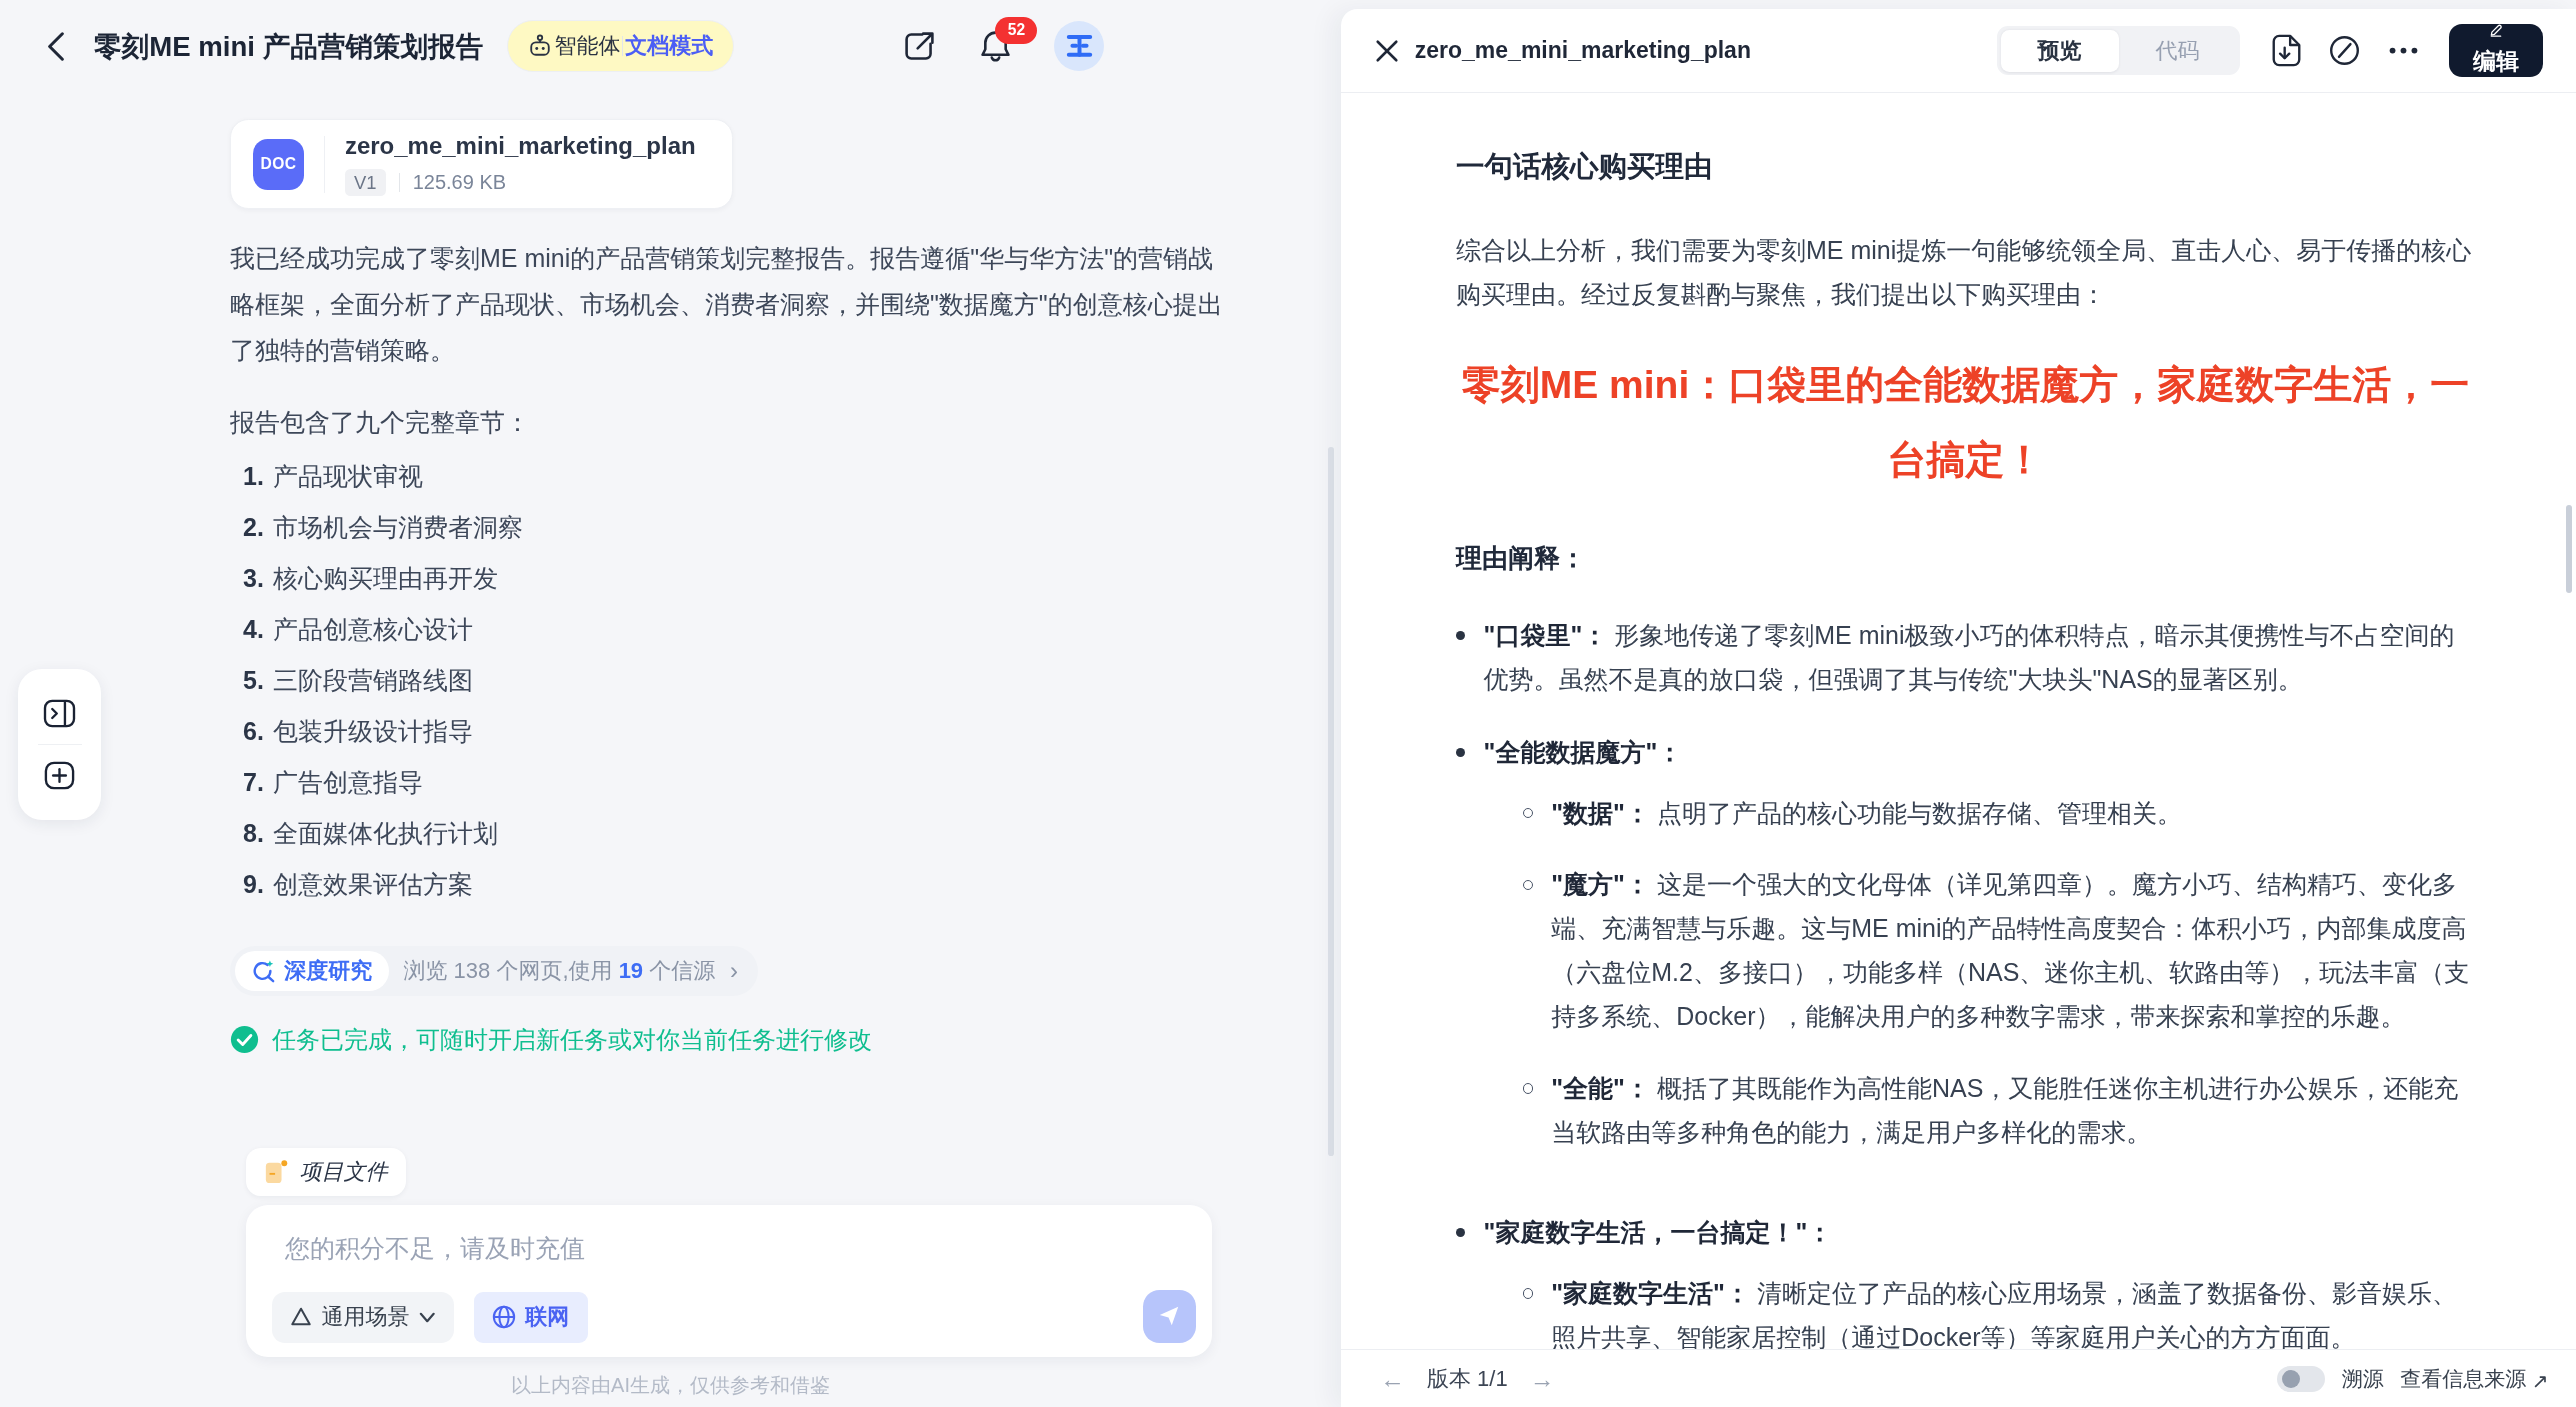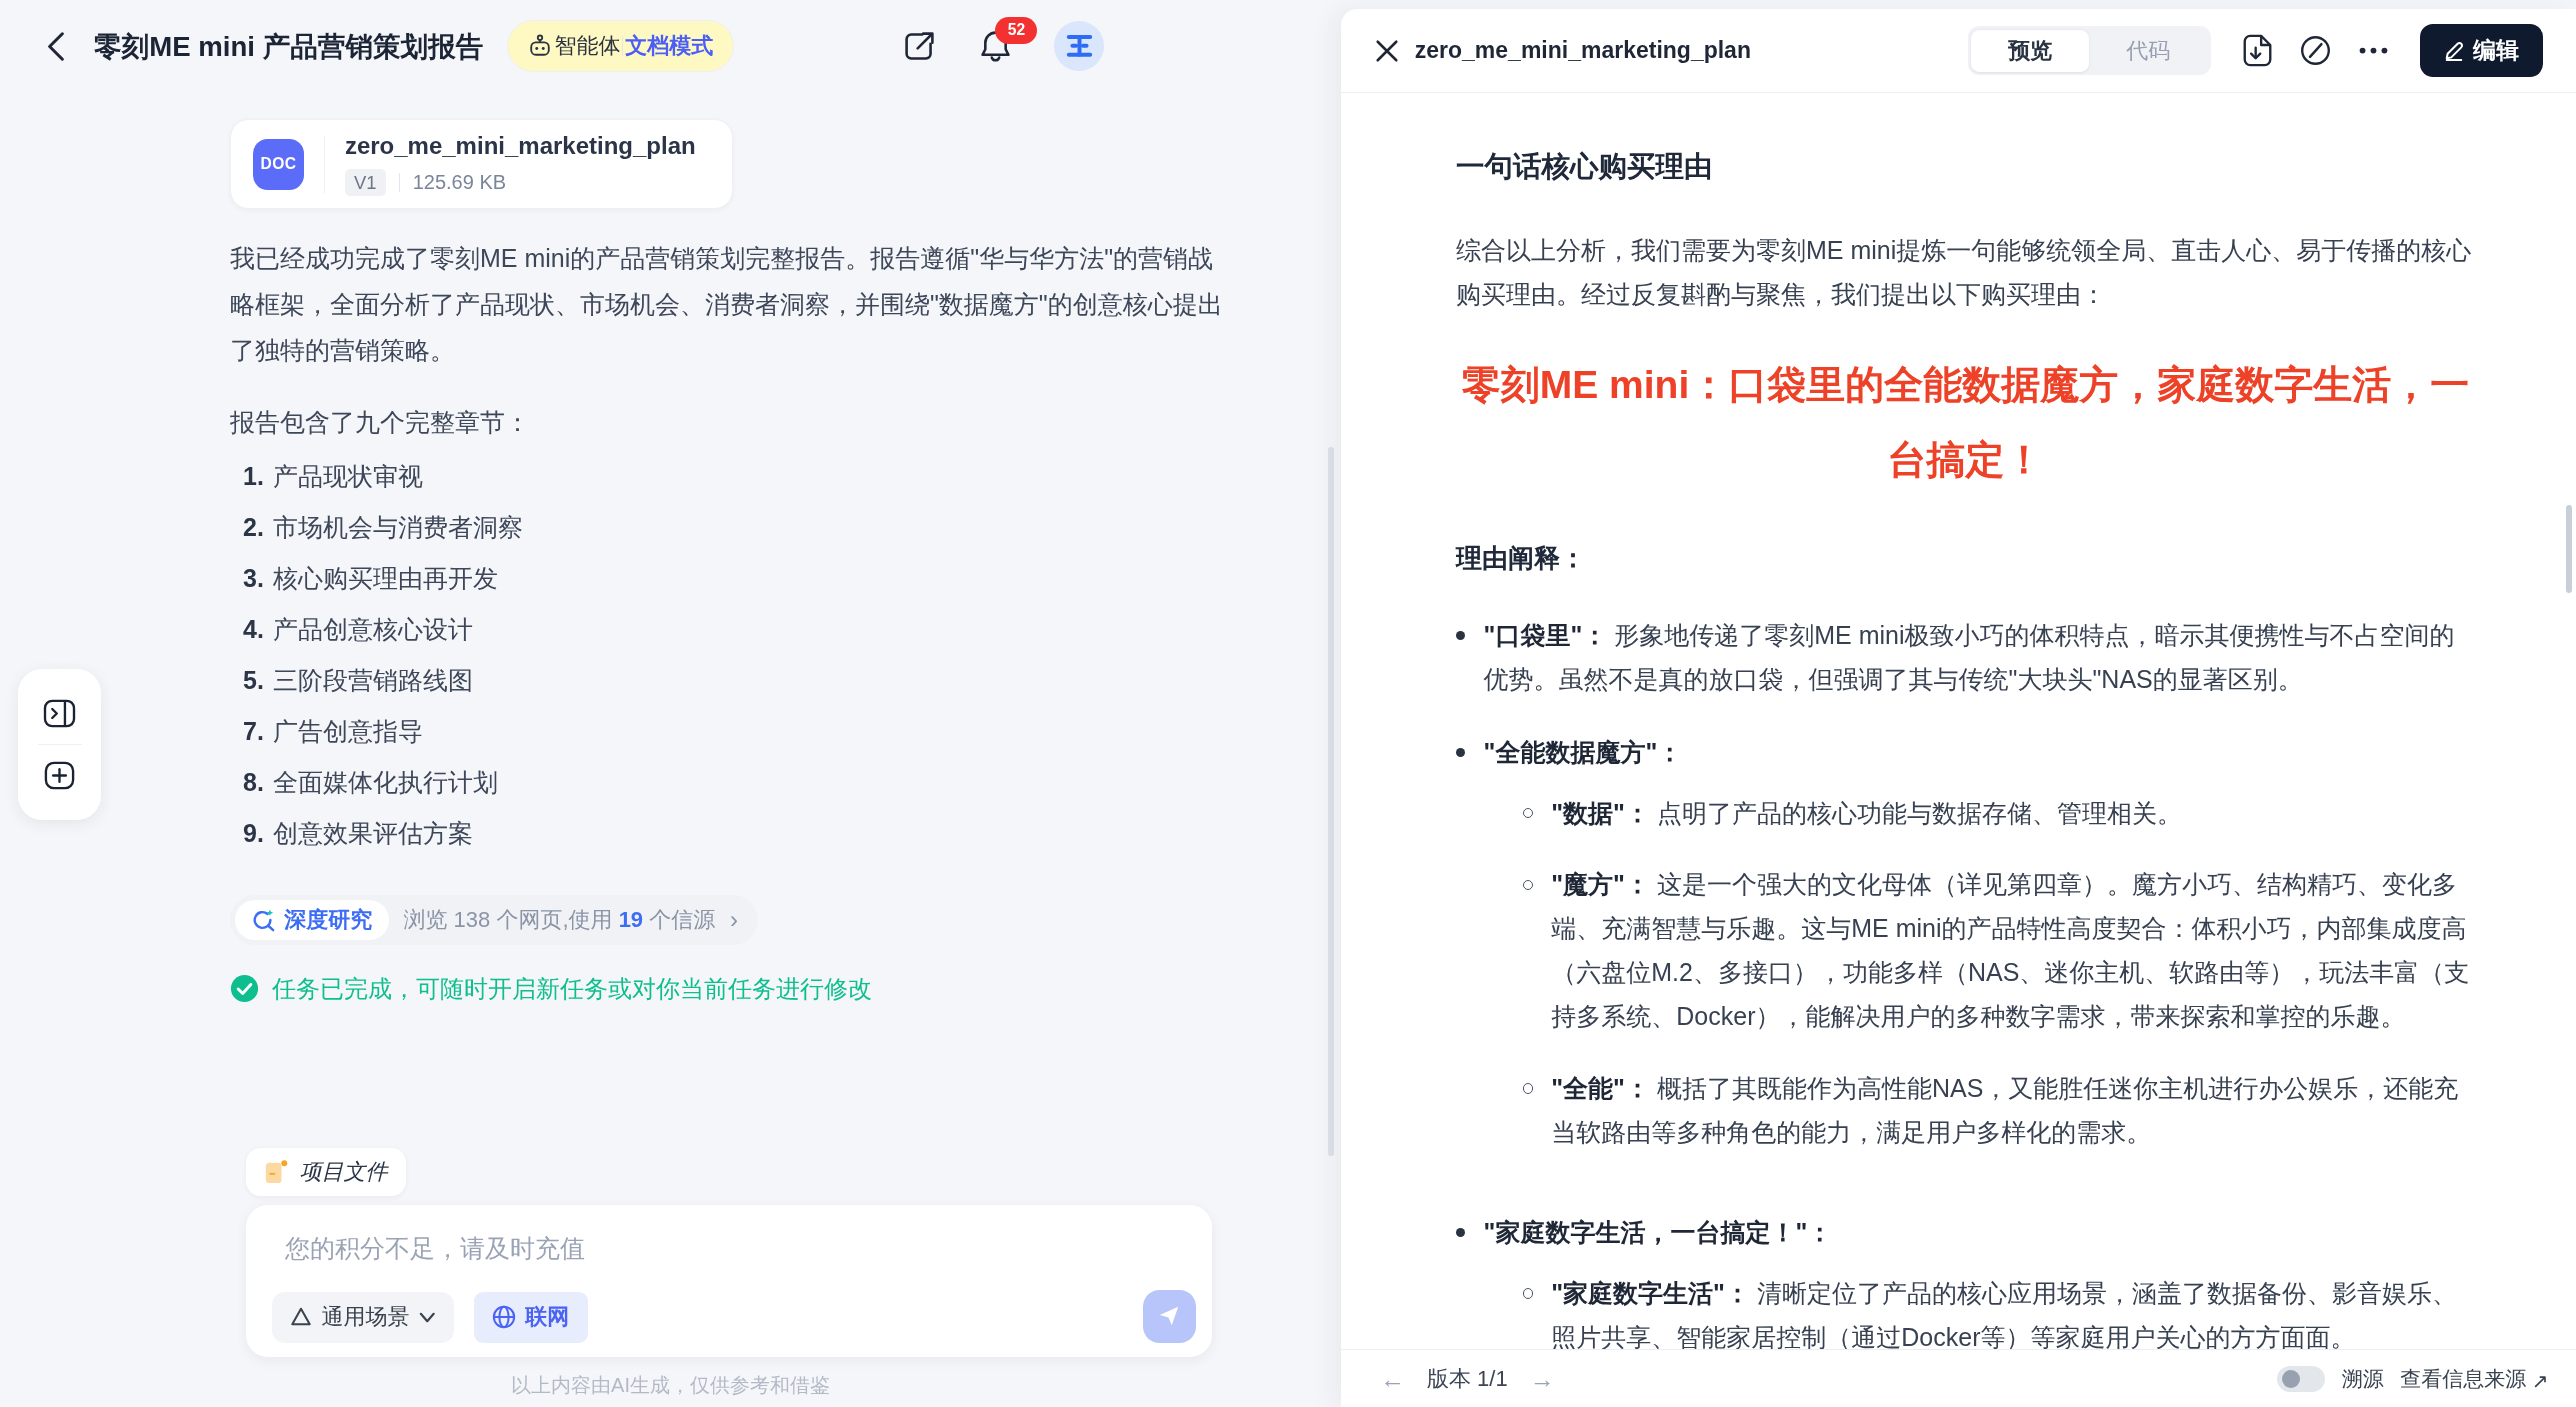--- a/index.html
+++ b/index.html
@@ -70,21 +70,21 @@
   
   .rpanel{position:absolute;left:1341px;top:9.2px;width:1235px;height:1399px;background:#fff;border-top-left-radius:16.5px;box-shadow:-9.2px 0 24px rgba(25,35,60,.05);}
   .rp-header{height:83px;display:flex;align-items:center;padding:0 33px 0 27.6px;}
   .close-btn{width:37px;height:37px;display:flex;align-items:center;justify-content:center;cursor:pointer;}
   .rp-filename{margin-left:9.2px;font-size:23px;font-weight:600;color:#1f2737;margin-right:auto;white-space:nowrap;}
   .seg{display:flex;background:#f1f2f5;border-radius:11px;padding:3.7px;}
   .seg .seg-btn{width:118px;height:42px;border:none;background:transparent;font-size:22px;color:#97a0b1;border-radius:8.3px;cursor:pointer;font-family:inherit;display:flex;align-items:center;justify-content:center;}
   .seg .active{background:#fff;color:#2a3342;font-weight:600;box-shadow:0 0.9px 2.8px rgba(20,30,50,.08);}
   .rp-icon{width:40px;height:40px;display:flex;align-items:center;justify-content:center;cursor:pointer;}
   .rp-icons{display:flex;align-items:center;gap:18.4px;margin-left:26px;}
-  .edit-btn{margin-left:26px;display:flex;align-items:center;gap:9.2px;height:53px;padding:0 24px;background:#101a2e;border:none;border-radius:13px;color:#fff;font-size:23px;font-weight:600;cursor:pointer;font-family:inherit;}
+  .edit-btn{margin-left:26px;display:flex;align-items:center;gap:9.2px;height:53px;padding:0 24px;background:#101a2e;border:none;border-radius:13px;color:#fff;font-size:23px;font-weight:600;cursor:pointer;font-family:inherit;flex-direction:column;}
   .rp-divider{height:0.9px;background:#eceef2;}
 
   .rp-body{position:absolute;left:0;top:84px;right:0;bottom:59px;overflow:hidden;padding:42px 101px 0 115px;box-sizing:border-box;}
   .doc-h2{font-size:28.5px;font-weight:700;color:#20293a;margin:13px 0 42px;}
   .doc-p{font-size:25px;line-height:44px;color:#374151;margin:0 0 31px;}
   .doc-headline{font-size:39px;line-height:75px;font-weight:800;color:#ed4227;text-align:center;margin:24px 0 44px;}
   .doc-sub{font-size:26px;font-weight:700;color:#20293a;margin:0 0 37px;}
   .bullet{display:flex;gap:18.4px;margin:0 0 29px;}
   .bullet .btext{font-size:25px;line-height:44px;color:#374151;flex:1;}
   .bullet .btext b{color:#1f2737;}
@@ -169,20 +169,21 @@
   </div>
 
   <p class="msg-p">我已经成功完成了零刻ME mini的产品营销策划完整报告。报告遵循"华与华方法"的营销战略框架，全面分析了产品现状、市场机会、消费者洞察，并围绕"数据魔方"的创意核心提出了独特的营销策略。</p>
   <p class="msg-p">报告包含了九个完整章节：</p>
   <ol class="chapter-ol" id="chapter-list">
       <li><span class="ol-num">1.</span><span>产品现状审视</span></li>
       <li><span class="ol-num">2.</span><span>市场机会与消费者洞察</span></li>
       <li><span class="ol-num">3.</span><span>核心购买理由再开发</span></li>
       <li><span class="ol-num">4.</span><span>产品创意核心设计</span></li>
       <li><span class="ol-num">5.</span><span>三阶段营销路线图</span></li>
+      <li><span class="ol-num">6.</span><span>包装升级设计指导</span></li>
       <li><span class="ol-num">7.</span><span>广告创意指导</span></li>
       <li><span class="ol-num">8.</span><span>全面媒体化执行计划</span></li>
       <li><span class="ol-num">9.</span><span>创意效果评估方案</span></li>
     </ol>
 
   <div class="research-pill">
     <span class="research-inner">
       <svg width="24" height="24" viewBox="0 0 26 26">
         <path d="M21 13 a8.5 8.5 0 1 1-3-6.5" fill="none" stroke="#3e6df5" stroke-width="2.6" stroke-linecap="round"></path>
         <line x1="19" y1="19.5" x2="24" y2="24" stroke="#3e6df5" stroke-width="2.6" stroke-linecap="round"></line>

